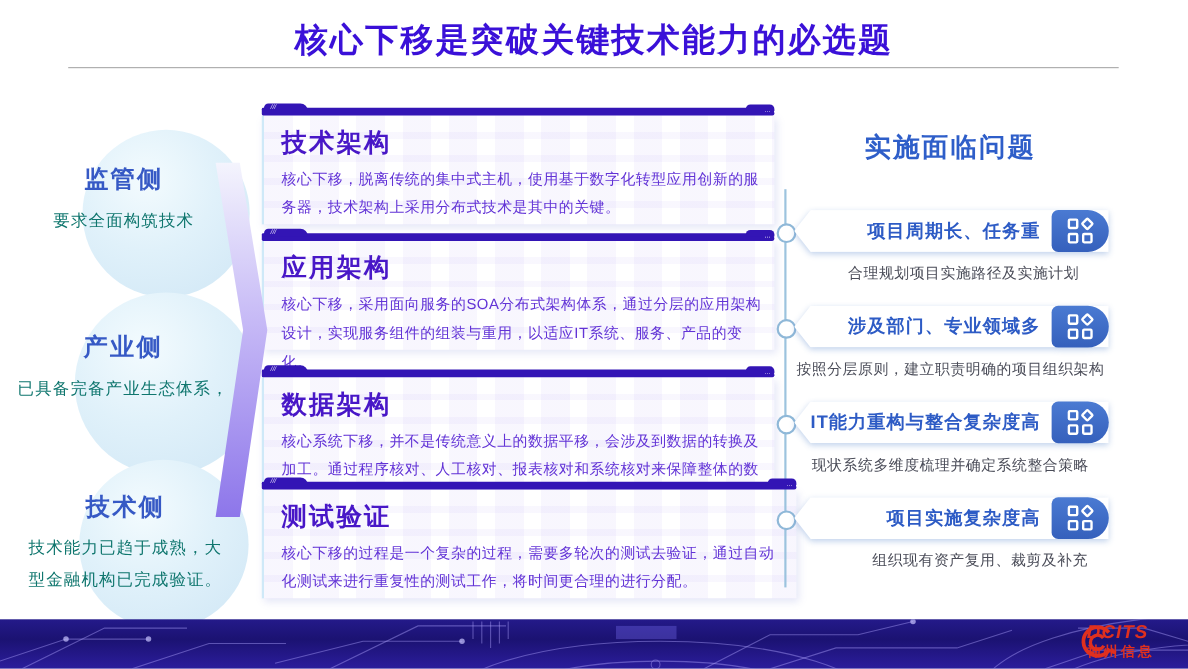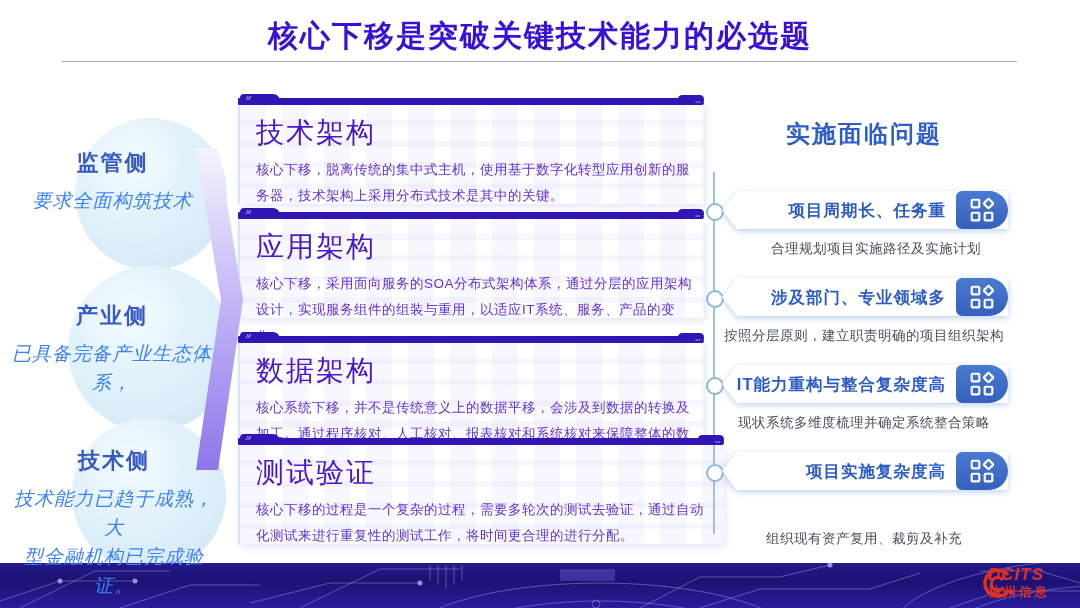--- a/index.html
+++ b/index.html
@@ -18,21 +18,21 @@
   }
   
   .blob{position:absolute;border-radius:50%;
     background:radial-gradient(circle at 38% 30%, #f3fbfe 0%, #e0f1fa 45%, #cfe6f5 100%);
   }
   .blob1{left:75px;top:118px;width:152px;height:152px;}
   .blob2{left:68px;top:266px;width:166px;height:166px;}
   .blob3{left:72px;top:418px;width:154px;height:154px;}
   .left-group{position:absolute;text-align:center;z-index:3;}
   .left-group .lg-head{font-size:22px;font-weight:bold;color:#3659c5;letter-spacing:2px;margin-bottom:8px;}
-  .left-group .lg-line{font-size:19px;color:#3b82f6;line-height:29px;letter-spacing:1px;font-style:italic;}
+  .left-group .lg-line{font-size:15px;color:#0f766e;line-height:29px;letter-spacing:1px;}
   .lg1{left:15px;top:148px;width:195px;}
   .lg2{left:3px;top:301px;width:218px;}
   .lg3{left:8px;top:446px;width:212px;}
   .arrow-svg{position:absolute;left:170px;top:140px;z-index:2;}
   
   .panel{position:absolute;left:238px;width:466px;height:106px;}
   .p1{top:98px;} .p2{top:212px;} .p3{top:336px;} .p4{top:438px;padding-left:20px;}
   .frame-bar{position:absolute;top:0;left:0;right:0;height:7px;background:#3315b5;border-radius:2px 8px 3px 2px;z-index:2;}
   .frame-bar::before{content:"";position:absolute;left:2px;top:-4px;width:40px;height:7px;background:#3315b5;border-radius:4px 7px 0 0;}
   .frame-bar::after{content:"";position:absolute;right:0;top:-3px;width:26px;height:6px;background:#3315b5;border-radius:7px 7px 0 3px;}
@@ -40,21 +40,21 @@
   .frame-mark.l{left:8px;} .frame-mark.r{right:4px;top:0;}
   .panel-body{
     position:absolute;top:7px;left:0;right:0;bottom:0;
     background-color:#ffffff;
     background-image:
       repeating-linear-gradient(90deg, rgba(130,100,235,0.055) 0 26px, rgba(130,100,235,0) 26px 42px),
       repeating-linear-gradient(0deg, rgba(130,100,235,0) 0 15px, rgba(130,100,235,0.05) 15px 21px);
     border-left:2px solid #cfe9f8;
     box-shadow:2px 3px 7px rgba(110,120,210,0.18);
   }
-  .panel-title{margin:9px 0 0 16px;font-size:28px;font-weight:normal;color:#4817c7;letter-spacing:2px;}
+  .panel-title{margin:9px 0 0 16px;font-size:23px;font-weight:bold;color:#4817c7;letter-spacing:2px;}
   .panel-text{margin:5px 12px 0 16px;font-size:13.5px;color:#6233d6;line-height:1.95;letter-spacing:0.5px;}
   
   .issues-heading{
     position:absolute;left:714px;top:118px;width:300px;text-align:center;
     font-size:24px;font-weight:bold;color:#2e5ec9;letter-spacing:2px;
   }
   .timeline{position:absolute;left:713px;top:172px;width:2px;height:362px;background:#9cc3de;}
   .node-dot{position:absolute;width:14px;height:14px;border:2px solid #8fb8d8;background:#ffffff;border-radius:50%;z-index:2;}
   .issue-pill-wrap{position:absolute;left:722px;width:286px;height:38px;filter:drop-shadow(0 2px 3px rgba(110,150,210,0.45));z-index:2;}
   .issue-pill{
@@ -225,21 +225,21 @@
     <svg width="26" height="26" viewBox="0 0 24 24">
       <g fill="none" stroke="#ffffff" stroke-width="2">
         <rect x="2.5" y="2.5" width="7" height="7" rx="0.8"></rect>
         <rect x="14.8" y="2.8" width="6.4" height="6.4" rx="0.8" transform="rotate(45 18 6)"></rect>
         <rect x="2.5" y="14.5" width="7" height="7" rx="0.8"></rect>
         <rect x="14.5" y="14.5" width="7" height="7" rx="0.8"></rect>
       </g>
     </svg>
   </div>
 </div>
-<div class="issue-desc" style="top:530px;">组织现有资产复用、裁剪及补充</div>
+<div class="issue-desc" style="top:501px;margin-left:27px;">组织现有资产复用、裁剪及补充</div>
 
 <div class="footer">
   <svg width="1080" height="45" viewBox="0 0 1080 45">
     <g stroke="rgba(170,160,250,0.45)" stroke-width="1" fill="none">
       <polyline points="0,38 60,18 135,18"></polyline>
       <polyline points="20,45 95,8 170,8"></polyline>
       <polyline points="120,45 190,22 260,22"></polyline>
       <polyline points="300,45 380,6 460,6"></polyline>
       <polyline points="250,40 330,20 420,20"></polyline>
       <polyline points="640,45 700,14 780,14 830,2"></polyline>

